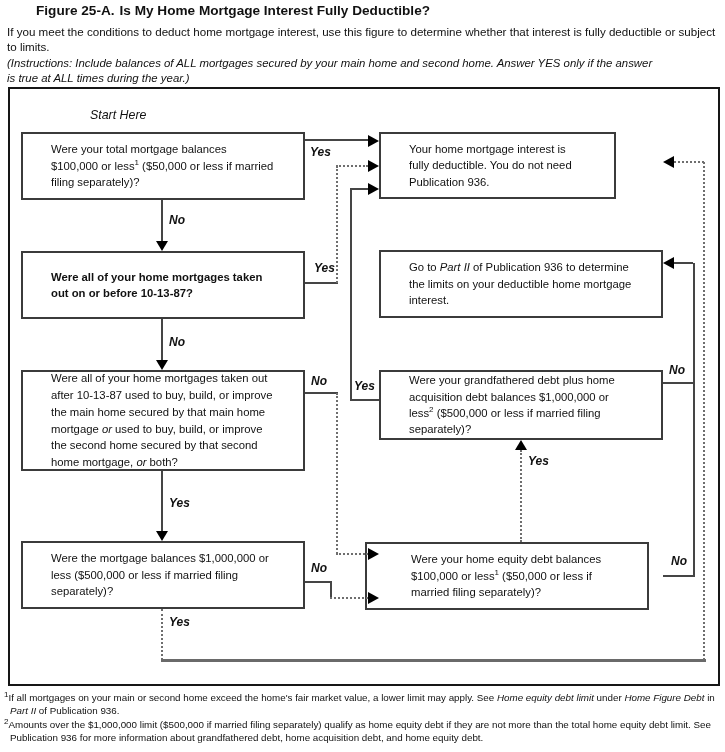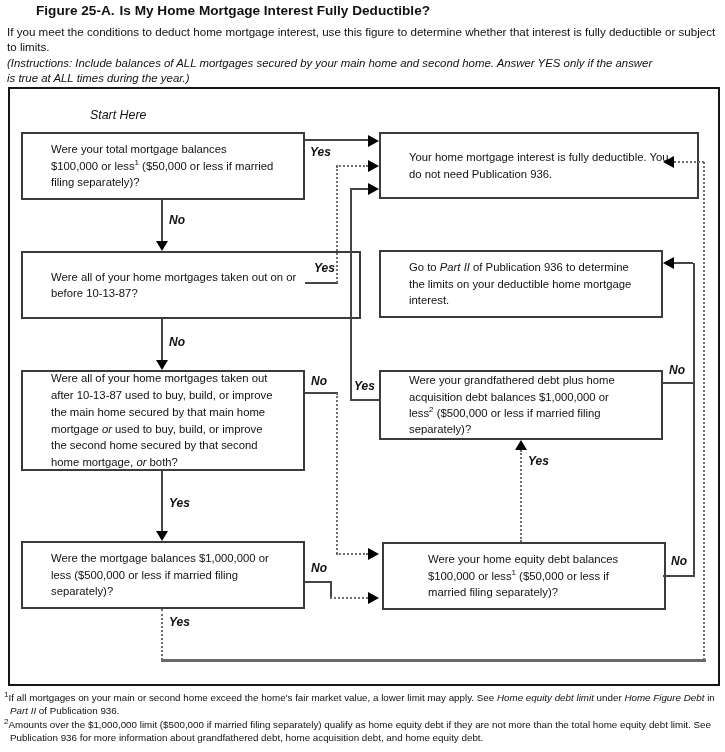--- a/index.html
+++ b/index.html
@@ -53,45 +53,45 @@
   <div class="instructions">(Instructions: Include balances of ALL mortgages secured by your main home and second home. Answer YES only if the answer is true at ALL times during the year.)</div>
 
   <div class="frame"></div>
 
   <div class="start">Start Here</div>
 
   <div class="qbox" style="left:21px; top:132px; width:284px; height:68px;">
     <p><span>Were your total mortgage balances $100,000 or less</span><sup>1</sup><span> ($50,000 or less if married filing separately)?</span></p>
   </div>
 
-  <div class="qbox" style="left:21px; top:251px; width:340px; height:68px;">
+  <div class="qbox" style="left:21px; top:251px; width:284px; height:68px;font-weight:bold;">
     <p><span>Were all of your home mortgages taken out on or before 10-13-87?</span></p>
   </div>
 
   <div class="qbox" style="left:21px; top:370px; width:284px; height:101px; line-height:1.5;">
     <p><span>Were all of your home mortgages taken out after 10-13-87 used to buy, build, or improve the main home secured by that main home mortgage </span><em>or</em><span> used to buy, build, or improve the second home secured by that second home mortgage, </span><em>or</em><span> both?</span></p>
   </div>
 
   <div class="qbox" style="left:21px; top:541px; width:284px; height:68px;">
     <p><span>Were the mortgage balances $1,000,000 or less ($500,000 or less if married filing separately)?</span></p>
   </div>
 
-  <div class="qbox" style="left:379px; top:132px; width:320px; height:67px;">
+  <div class="qbox" style="left:379px; top:132px; width:237px; height:67px;">
     <p><span>Your home mortgage interest is fully deductible. You do not need Publication 936.</span></p>
   </div>
 
   <div class="qbox" style="left:379px; top:250px; width:284px; height:68px;">
     <p><span>Go to </span><em>Part II</em><span> of Publication 936 to determine the limits on your deductible home mortgage interest.</span></p>
   </div>
 
   <div class="qbox" style="left:379px; top:370px; width:284px; height:70px;">
     <p><span>Were your grandfathered debt plus home acquisition debt balances $1,000,000 or less</span><sup>2</sup><span> ($500,000 or less if married filing separately)?</span></p>
   </div>
 
-  <div class="qbox" style="left:382px; top:542px; width:284px; height:68px;padding-left:28px;">
+  <div class="qbox" style="left:365px; top:542px; width:284px; height:68px;padding-left:28px;">
     <p><span>Were your home equity debt balances $100,000 or less</span><sup>1</sup><span> ($50,000 or less if married filing separately)?</span></p>
   </div>
 
   <div class="hline" style="left:305px; top:139px; width:64px;"></div>
   <div class="ar ar-r" style="left:368px; top:135px;"></div>
 
   <div class="hline" style="left:305px; top:282px; width:33px;"></div>
   <div class="vdot" style="left:336px; top:166px; height:117px;"></div>
   <div class="hdot" style="left:336px; top:165px; width:32px;"></div>
   <div class="ar ar-r" style="left:368px; top:160px;"></div>

